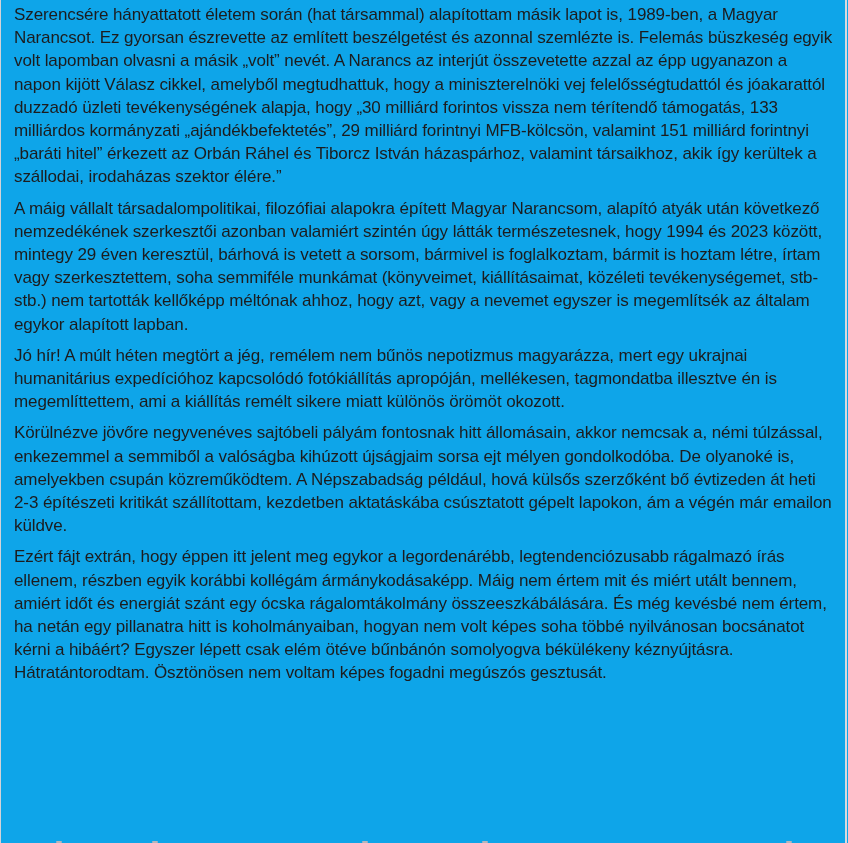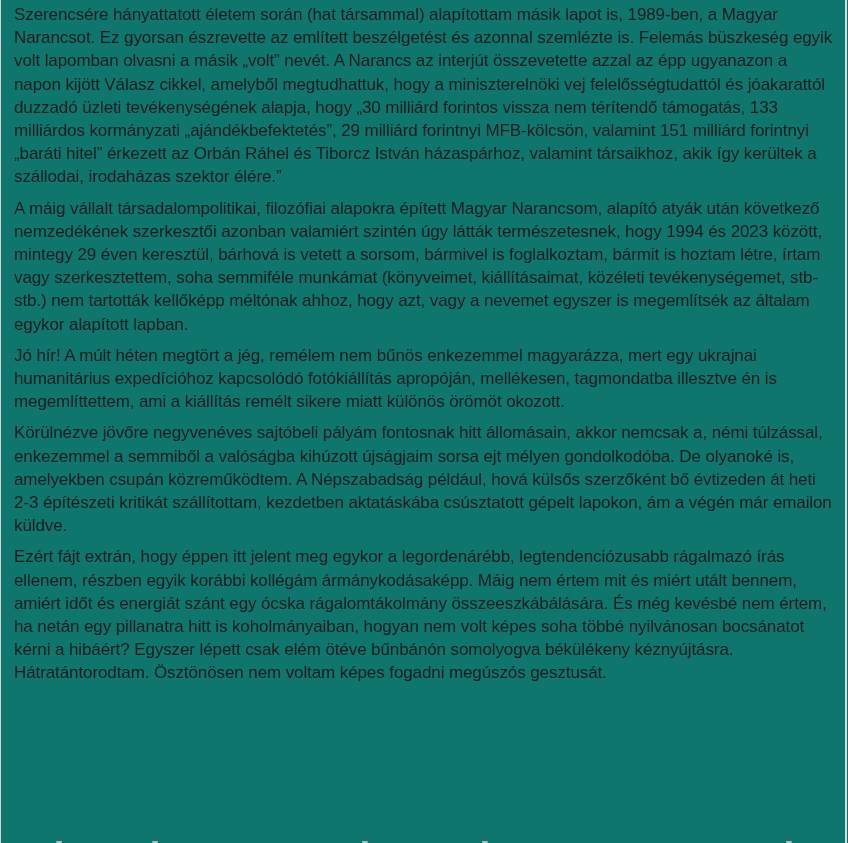--- a/index.html
+++ b/index.html
@@ -5,21 +5,21 @@
   html, body {
     margin: 0;
     padding: 0;
     background: #ffffff;
   }
   .page {
     position: relative;
     width: 848px;
     height: 843px;
     overflow: hidden;
-    background: #0f766e;
+    background: #0ea5e9;
     font-family: "Liberation Sans", "DejaVu Sans", sans-serif;
   }
   .edge {
     position: absolute;
     top: 0;
     bottom: 0;
     width: 2px;
     background: #d9d9de;
   }
   .edge-left  { left: 0; width: 1px; background: #d3d3d8; }
@@ -57,21 +57,21 @@
 </head>
 <body>
 
 <div class="page">
   <div class="edge edge-left"></div>
   <div class="edge edge-right"></div>
 
   <article class="content">
     <p>Szerencsére hányattatott életem során (hat társammal) alapítottam másik lapot is, 1989-ben, a Magyar Narancsot. Ez gyorsan észrevette az említett beszélgetést és azonnal szemlézte is. Felemás büszkeség egyik volt lapomban olvasni a másik „volt” nevét. A Narancs az interjút összevetette azzal az épp ugyanazon a napon kijött Válasz cikkel, amelyből megtudhattuk, hogy a miniszterelnöki vej felelősségtudattól és jóakarattól duzzadó üzleti tevékenységének alapja, hogy „30 milliárd forintos vissza nem térítendő támogatás, 133 milliárdos kormányzati „ajándékbefektetés”, 29 milliárd forintnyi MFB-kölcsön, valamint 151 milliárd forintnyi „baráti hitel” érkezett az Orbán Ráhel és Tiborcz István házaspárhoz, valamint társaikhoz, akik így kerültek a szállodai, irodaházas szektor élére.”</p>
     <p>A máig vállalt társadalompolitikai, filozófiai alapokra épített Magyar Narancsom, alapító atyák után következő nemzedékének szerkesztői azonban valamiért szintén úgy látták természetesnek, hogy 1994 és 2023 között, mintegy 29 éven keresztül, bárhová is vetett a sorsom, bármivel is foglalkoztam, bármit is hoztam létre, írtam vagy szerkesztettem, soha semmiféle munkámat (könyveimet, kiállításaimat, közéleti tevékenységemet, stb-stb.) nem tartották kellőképp méltónak ahhoz, hogy azt, vagy a nevemet egyszer is megemlítsék az általam egykor alapított lapban.</p>
-    <p>Jó hír! A múlt héten megtört a jég, remélem nem bűnös enkezemmel magyarázza, mert egy ukrajnai humanitárius expedícióhoz kapcsolódó fotókiállítás apropóján, mellékesen, tagmondatba illesztve én is megemlíttettem, ami a kiállítás remélt sikere miatt különös örömöt okozott.</p>
+    <p>Jó hír! A múlt héten megtört a jég, remélem nem bűnös nepotizmus magyarázza, mert egy ukrajnai humanitárius expedícióhoz kapcsolódó fotókiállítás apropóján, mellékesen, tagmondatba illesztve én is megemlíttettem, ami a kiállítás remélt sikere miatt különös örömöt okozott.</p>
     <p>Körülnézve jövőre negyvenéves sajtóbeli pályám fontosnak hitt állomásain, akkor nemcsak a, némi túlzással, enkezemmel a semmiből a valóságba kihúzott újságjaim sorsa ejt mélyen gondolkodóba. De olyanoké is, amelyekben csupán közreműködtem. A Népszabadság például, hová külsős szerzőként bő évtizeden át heti 2-3 építészeti kritikát szállítottam, kezdetben aktatáskába csúsztatott gépelt lapokon, ám a végén már emailon küldve.</p>
     <p>Ezért fájt extrán, hogy éppen itt jelent meg egykor a legordenárébb, legtendenciózusabb rágalmazó írás ellenem, részben egyik korábbi kollégám ármánykodásaképp. Máig nem értem mit és miért utált bennem, amiért időt és energiát szánt egy ócska rágalomtákolmány összeeszkábálására. És még kevésbé nem értem, ha netán egy pillanatra hitt is koholmányaiban, hogyan nem volt képes soha többé nyilvánosan bocsánatot kérni a hibáért? Egyszer lépett csak elém ötéve bűnbánón somolyogva békülékeny kéznyújtásra. Hátratántorodtam. Ösztönösen nem voltam képes fogadni megúszós gesztusát.</p>
   </article>
 
   <div class="clip-line">
       <span class="frag" style="left: 56px; width: 6px; background: rgb(182, 182, 187);"></span>
       <span class="frag" style="left: 152px; width: 6px; background: rgb(182, 182, 187);"></span>
       <span class="frag" style="left: 362px; width: 6px; background: rgb(182, 182, 187);"></span>
       <span class="frag" style="left: 482px; width: 6px; background: rgb(182, 182, 187);"></span>
       <span class="frag" style="left: 786px; width: 6px; background: rgb(182, 182, 187);"></span>

